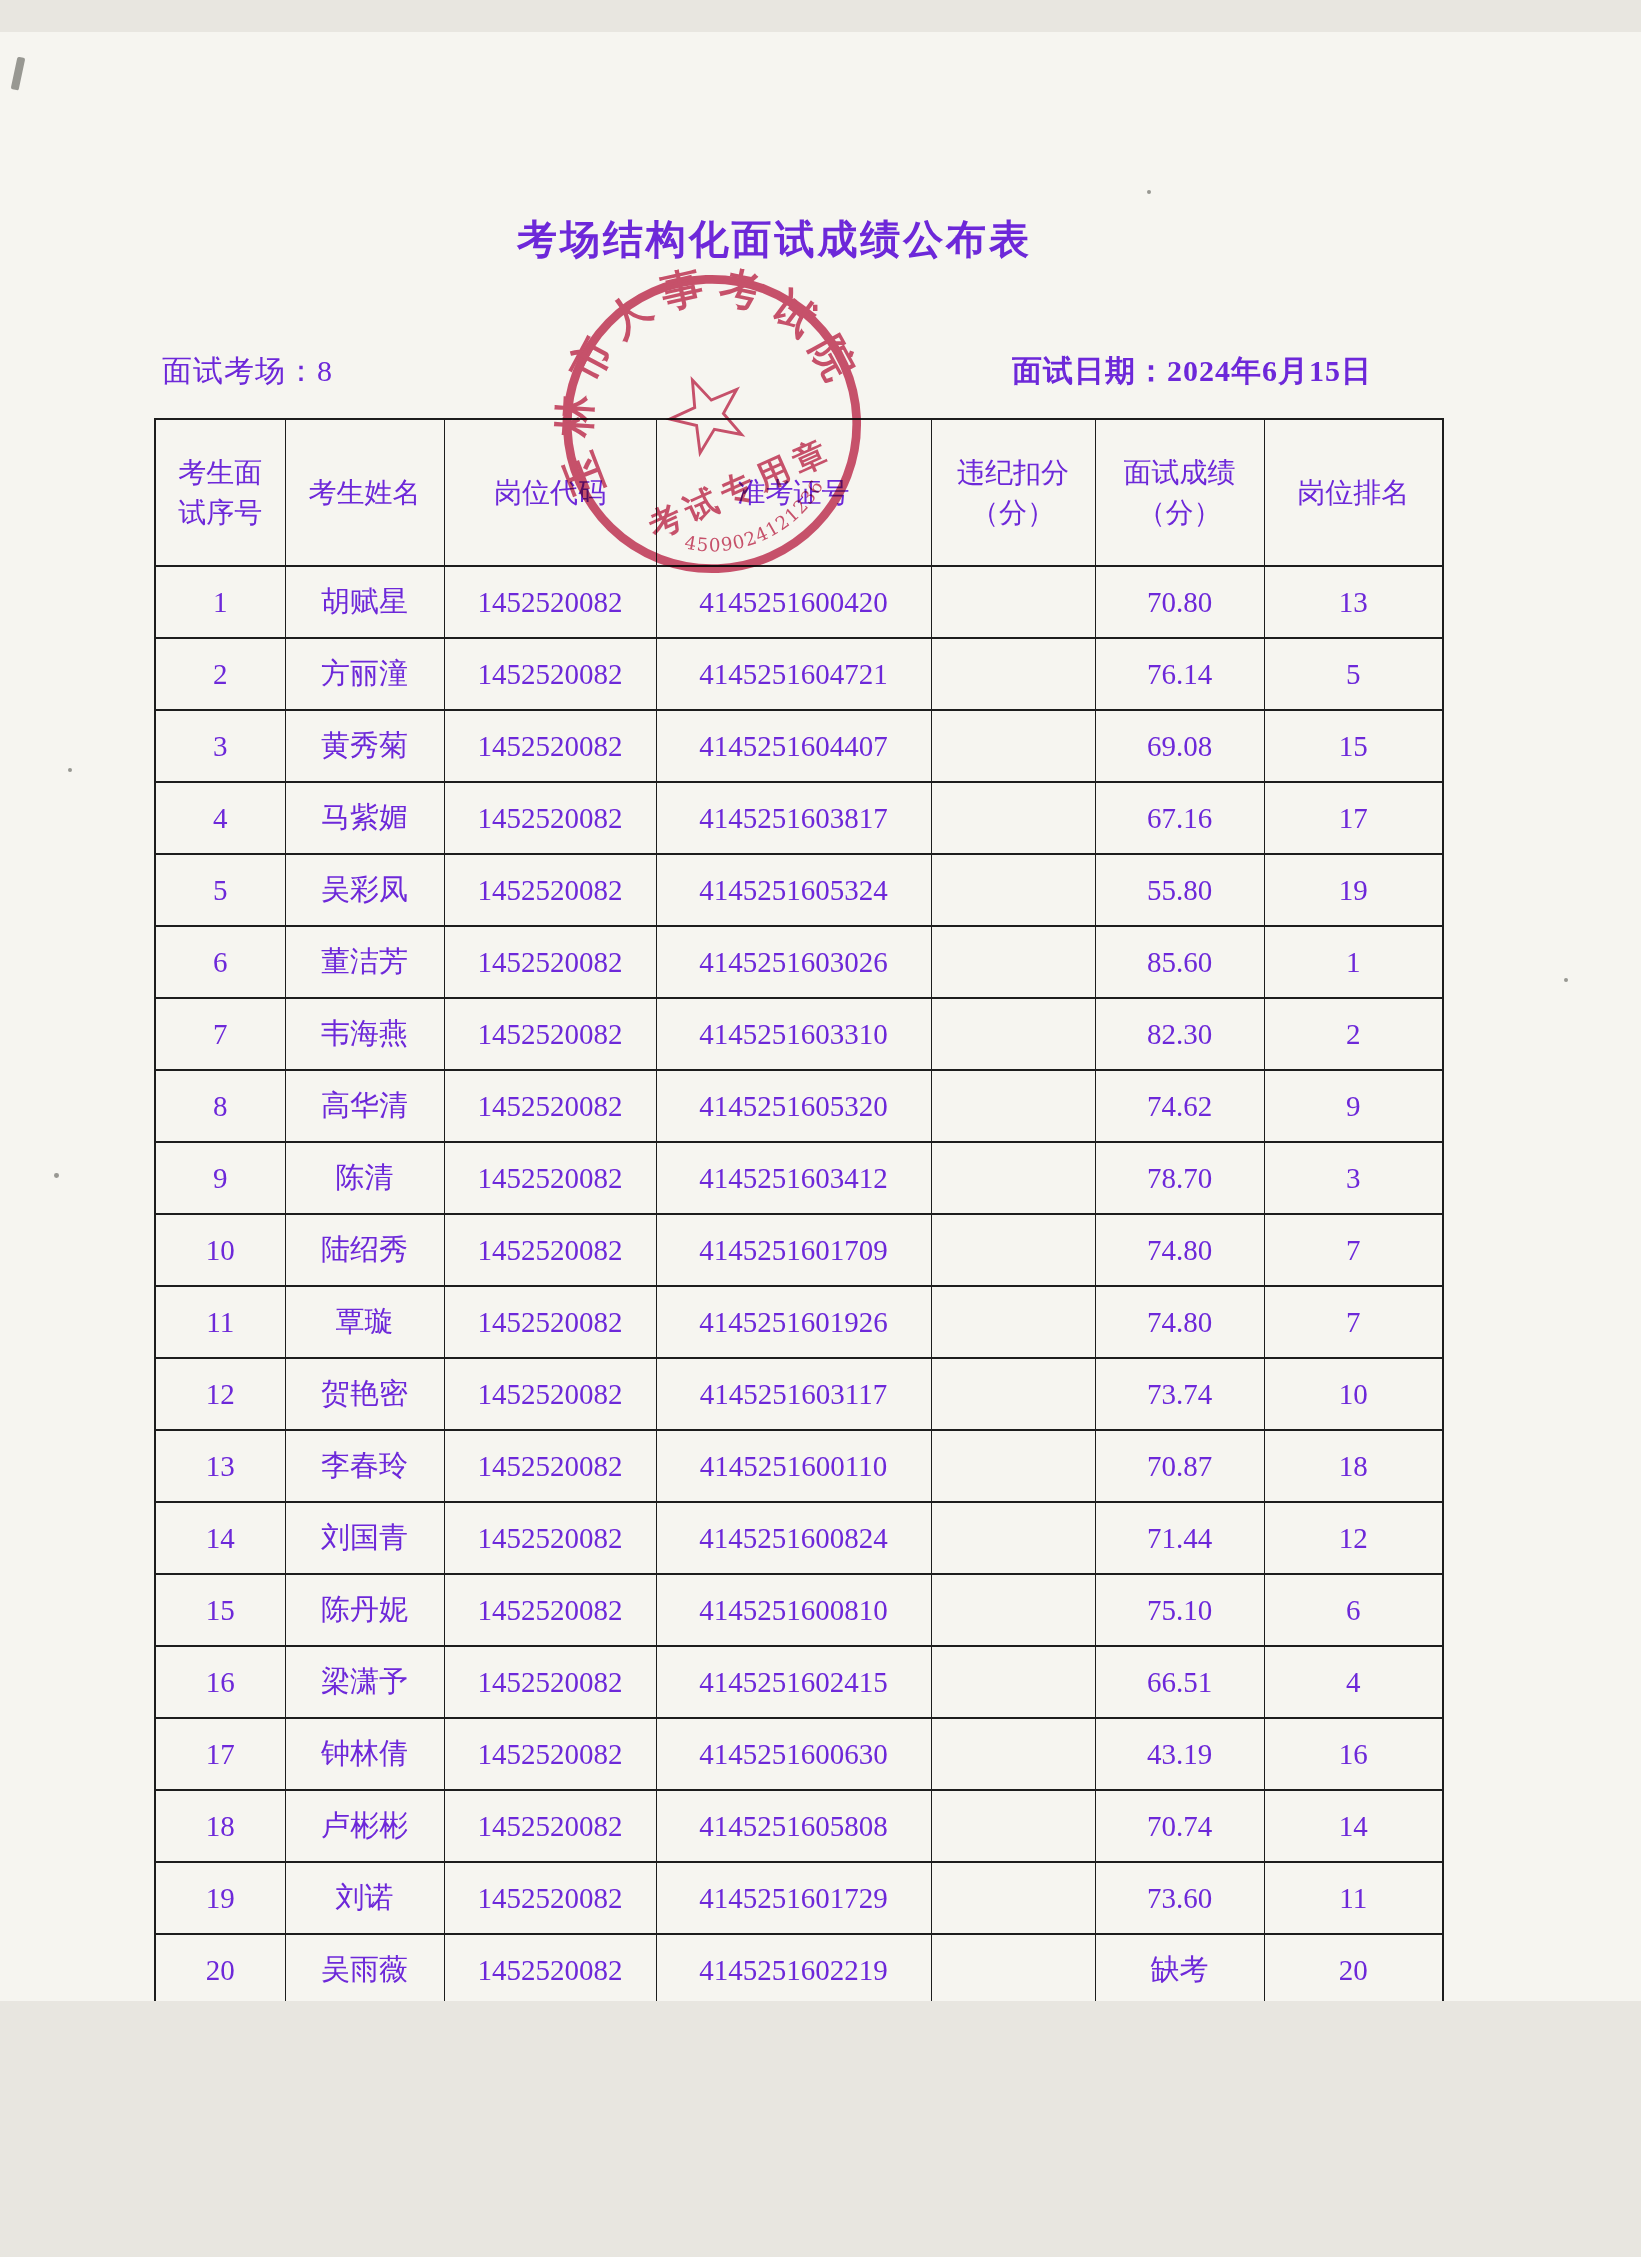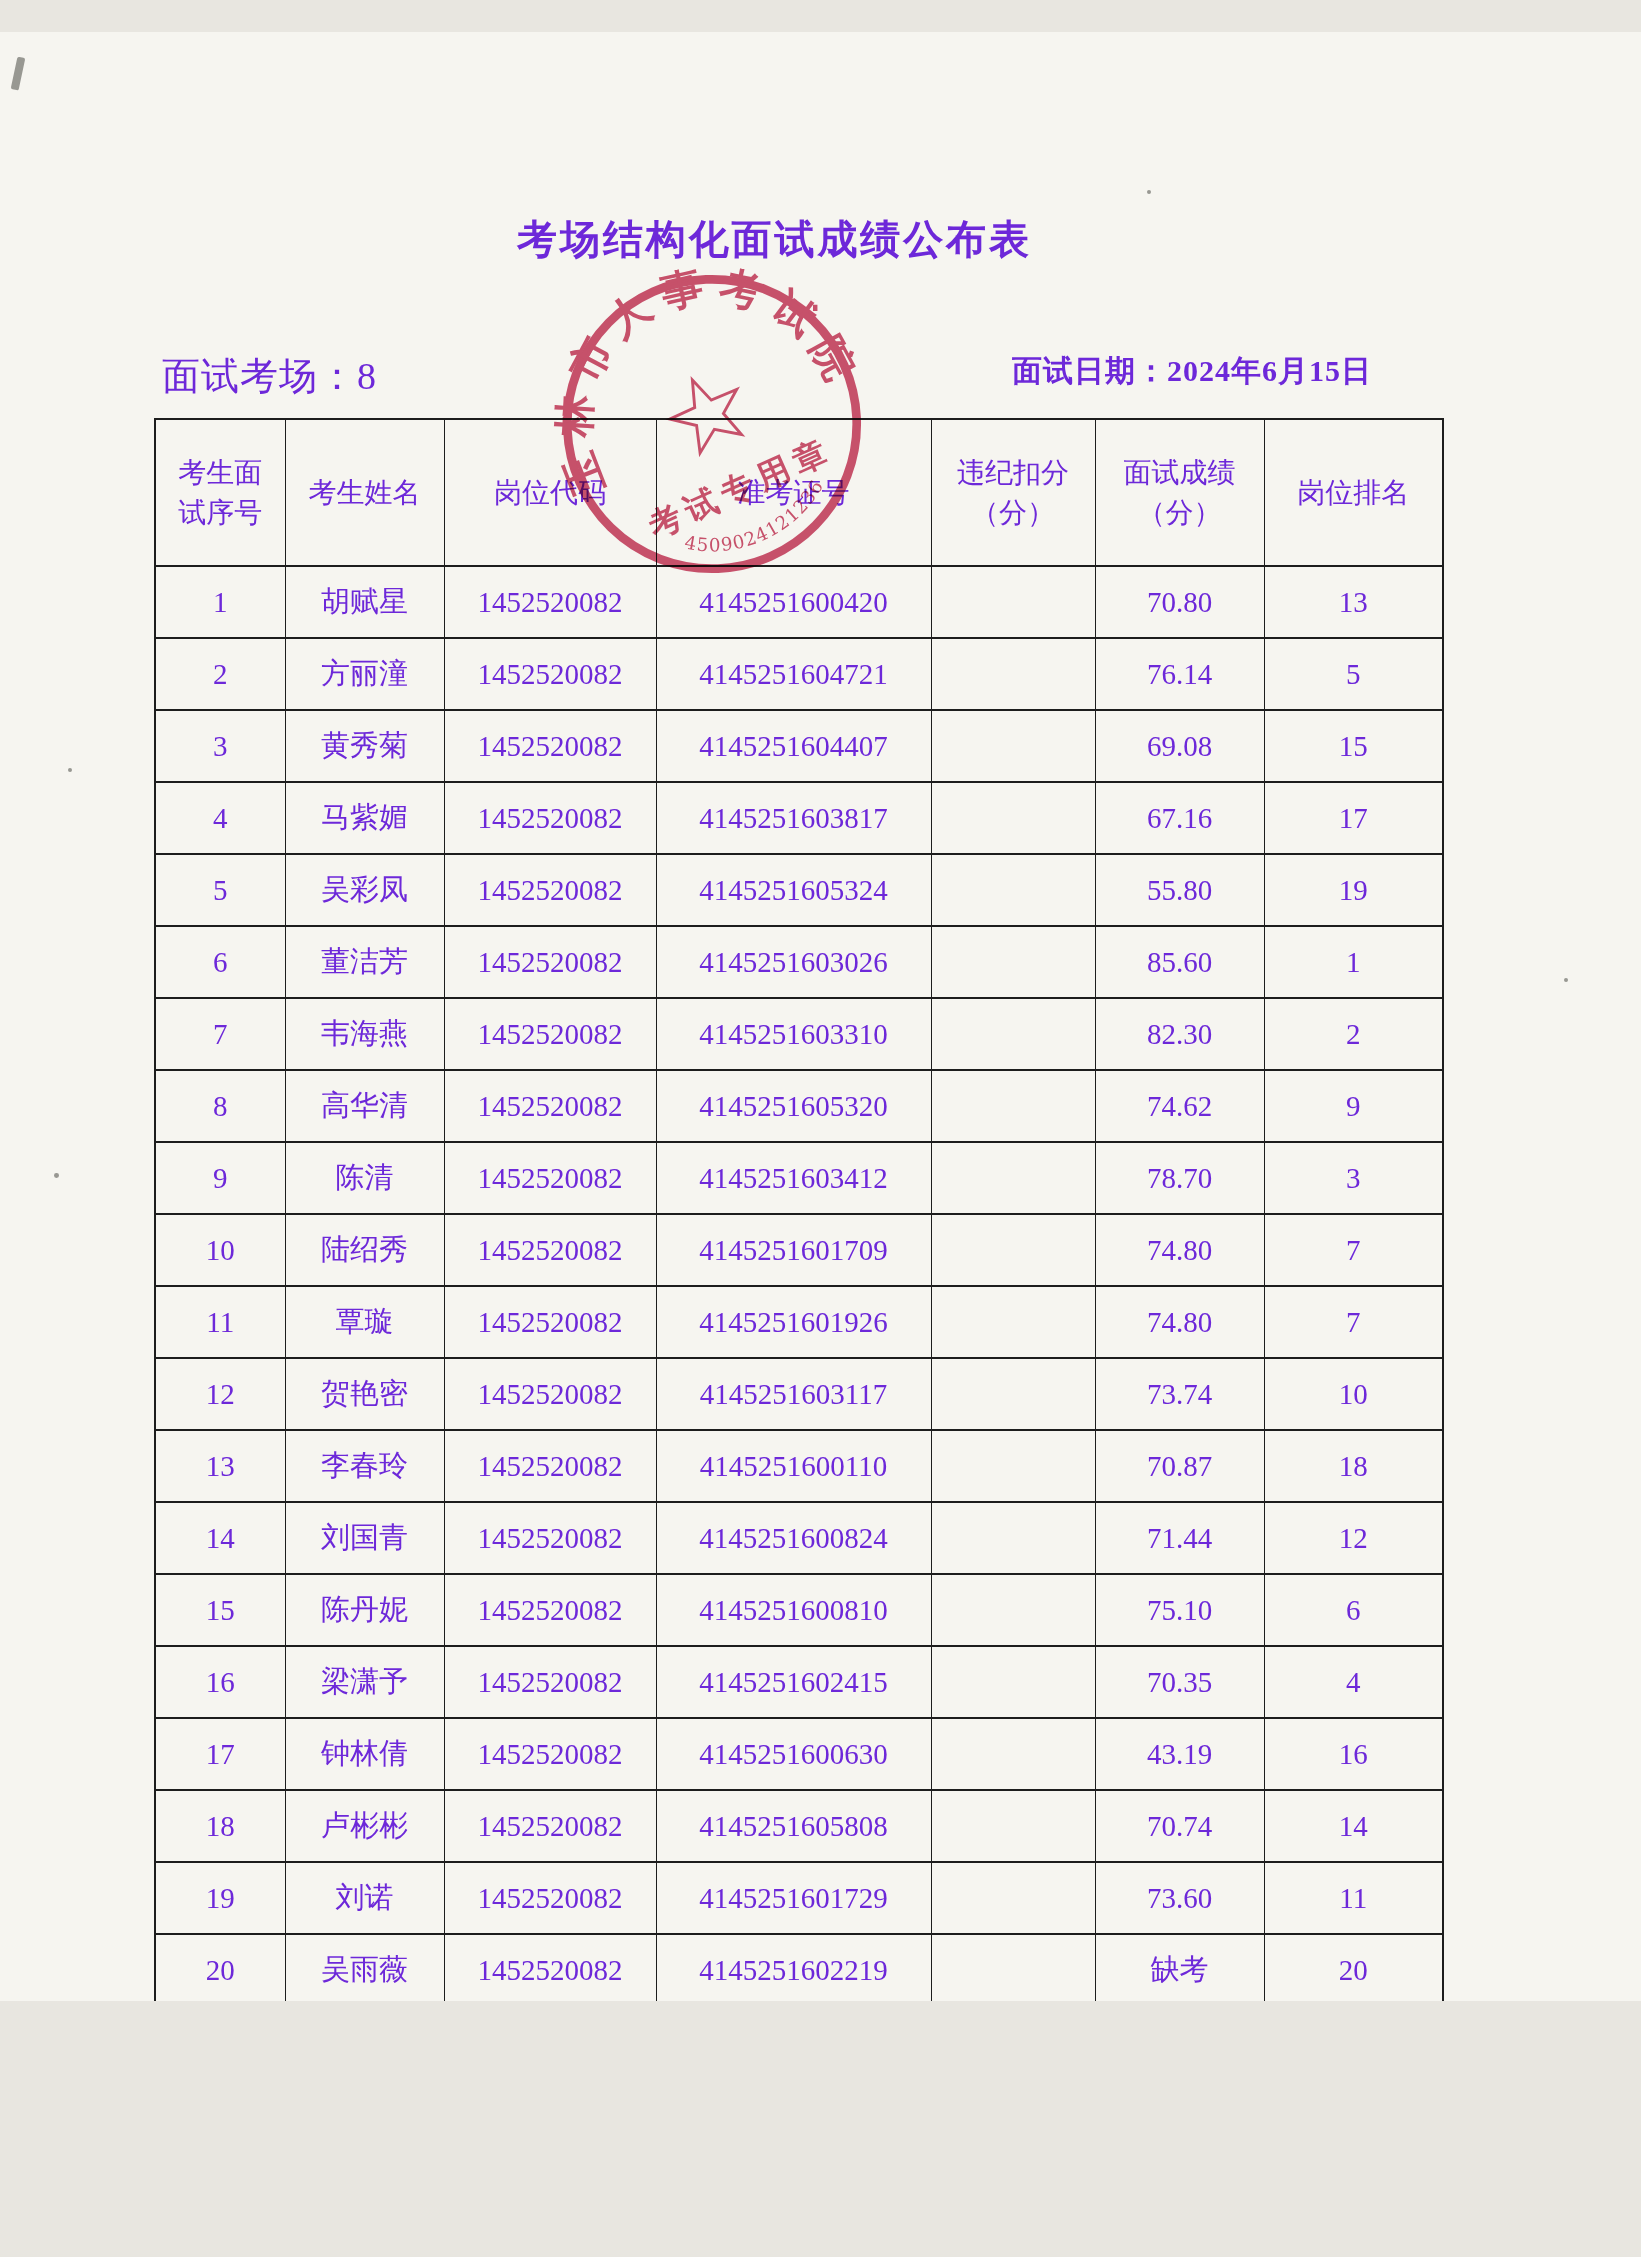--- a/index.html
+++ b/index.html
@@ -12,21 +12,21 @@
     overflow:hidden;
     margin-top:32px;
   }
   .title{
     position:absolute;top:180px;left:0;width:1641px;
     text-align:center;
     transform:translateX(-46px);
     font-family:"Liberation Sans","DejaVu Sans",sans-serif;
     font-weight:bold;font-size:40px;letter-spacing:2.9px;
   }
-  .meta-room{position:absolute;left:162px;top:319px;font-size:38px;letter-spacing:1px;}
+  .meta-room{position:absolute;left:162px;top:319px;font-size:30px;letter-spacing:1px;}
   .meta-date{position:absolute;left:1012px;top:319px;font-size:30px;letter-spacing:1px;font-weight:bold;}
   table.results{
     position:absolute;left:154px;top:386px;
     border-collapse:collapse;table-layout:fixed;
     width:1289px;
     background:transparent;
     padding-left:12px;
   }
   table.results{border:2.9px solid #1d1d1d;}
   table.results th,table.results td{
@@ -269,21 +269,21 @@
           <td></td>
           <td>75.10</td>
           <td>6</td>
         </tr>
         <tr>
           <td>16</td>
           <td>梁潇予</td>
           <td>1452520082</td>
           <td>4145251602415</td>
           <td></td>
-          <td>70.35</td>
+          <td>66.51</td>
           <td>4</td>
         </tr>
         <tr>
           <td>17</td>
           <td>钟林倩</td>
           <td>1452520082</td>
           <td>4145251600630</td>
           <td></td>
           <td>43.19</td>
           <td>16</td>

